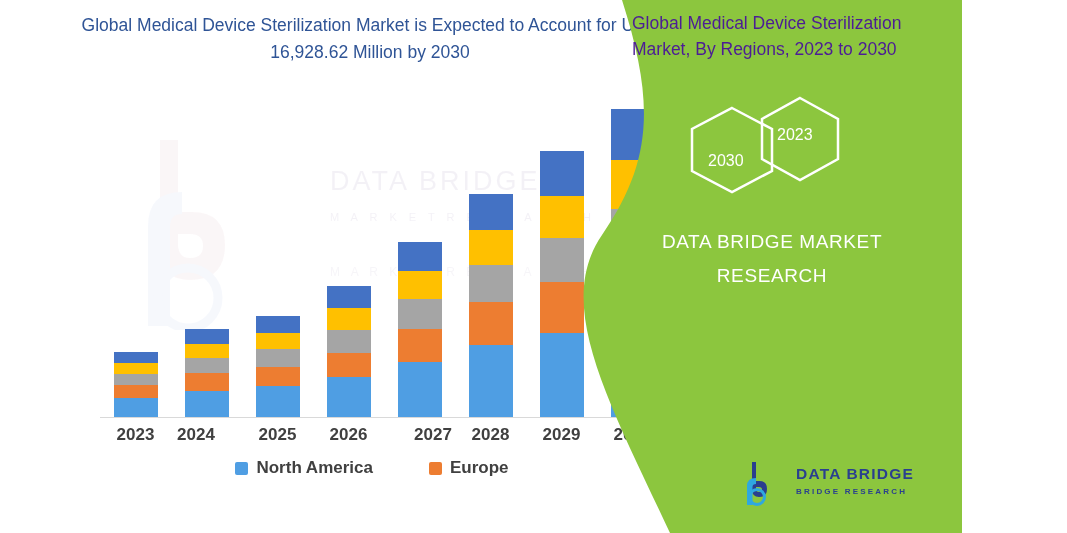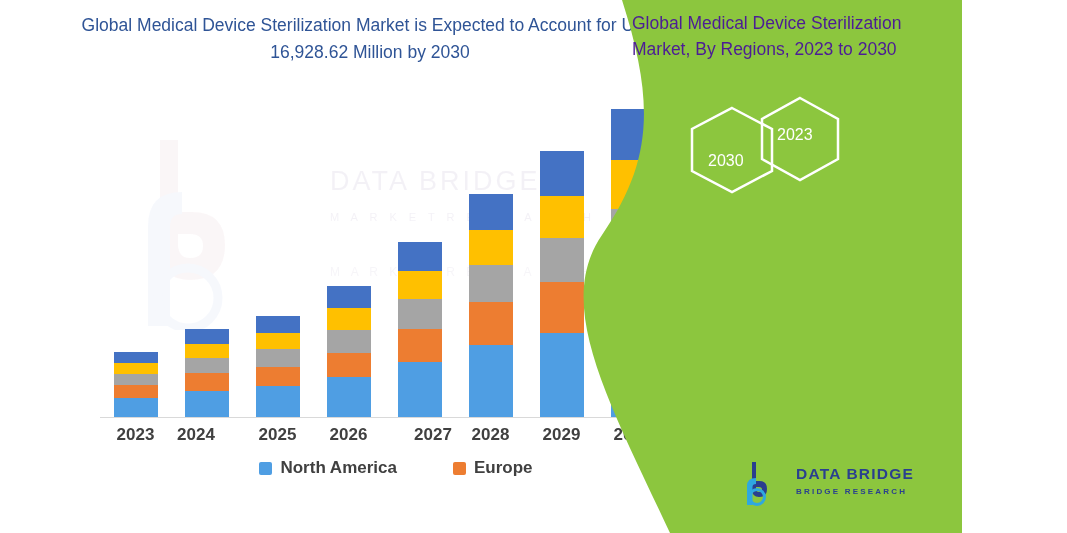--- a/index.html
+++ b/index.html
@@ -214,21 +214,21 @@
     width: 80px;
     text-align: center;
     color: #404040;
     font-size: 17px;
     font-weight: 700;
   }
 
   
   .legend {
     position: absolute;
-    left: 112px;
+    left: 88px;
     top: 455px;
     width: 568px;
     height: 26px;
     display: flex;
     justify-content: center;
     align-items: center;
     gap: 56px;
   }
   .legend-item {
     display: flex;
@@ -383,20 +383,24 @@
 
       <div class="hexes">
         <svg width="260" height="110" viewBox="0 0 260 110">
           <polygon points="60,12 100,33 100,75 60,96 20,75 20,33" fill="none" stroke="#ffffff" stroke-width="2.5"></polygon>
           <polygon points="128,2 166,23 166,63 128,84 90,63 90,23" fill="none" stroke="#ffffff" stroke-width="2.5"></polygon>
         </svg>
         <div class="hex-label" style="left:36px; top:56px;">2030</div>
         <div class="hex-label" style="left:105px; top:30px;">2023</div>
       </div>
 
+      <div class="brand-lines">
+        <div>DATA BRIDGE MARKET</div>
+        <div>RESEARCH</div>
+      </div>
     </div>
 
     <div class="dbmr-logo">
       <svg class="mark" viewBox="0 0 48 48">
         <path d="M12 3 L12 30 Q12 38 19 38 Q27 38 27 30 Q27 22 19.5 22 L16 22 L16 28 L19 28 Q22 28 22 30.5 Q22 33 19 33 Q16 33 16 30 L16 3 Z" fill="#2a3f8f"></path>
         <path d="M7 27 Q7 19 16 19 L16 25 Q12.5 25 12.5 28 L12.5 46 L7 46 Z" fill="#2fa8e0"></path>
         <circle cx="17" cy="38" r="7.5" fill="none" stroke="#2fa8e0" stroke-width="3"></circle>
       </svg>
       <div class="txt">
         <div class="l1">DATA BRIDGE</div>

